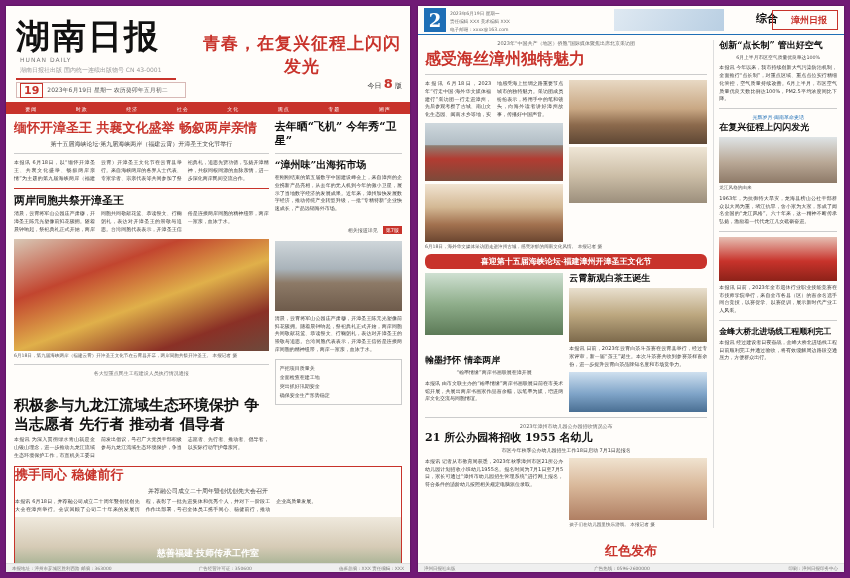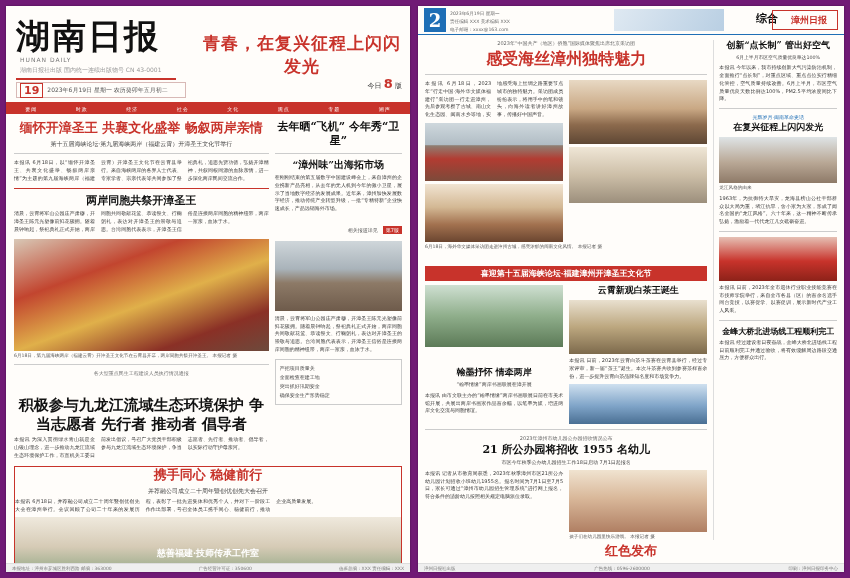--- a/index.html
+++ b/index.html
@@ -16,21 +16,21 @@
   .mast-red-line{position:absolute;left:10px;top:72px;width:160px;height:2px;background:#c8332b;}
   .datebox{position:absolute;left:10px;top:76px;width:170px;height:16px;border:1px solid #d8b9b6;font-size:6px;color:#555;display:flex;align-items:center;gap:4px;padding:0 3px;box-sizing:border-box;}
   .datebox .big{font-size:11px;font-weight:bold;color:#c8332b;border:1px solid #c8332b;padding:0 3px;}
   .mast-slogan{position:absolute;left:196px;top:26px;width:200px;text-align:center;}
   .mast-slogan .l1{font-family:"DejaVu Serif","Liberation Serif",serif;font-size:17px;font-weight:bold;color:#c8332b;letter-spacing:1px;}
   .mast-slogan .l2{margin-top:6px;font-size:7px;color:#333;line-height:1.5;}
   .mast-pages{position:absolute;right:8px;top:70px;font-size:7px;color:#333;}
   .mast-pages b{font-size:13px;color:#c8332b;}
   .navbar{height:10px;background:#c8332b;display:flex;align-items:center;justify-content:space-around;color:#fff;font-size:5px;letter-spacing:1px;}
   
-  .hl{font-family:"DejaVu Serif","Liberation Serif",serif;font-weight:bold;color:#111;text-align:center;line-height:1.25;}
+  .hl{font-family:"DejaVu Serif","Liberation Serif",serif;font-weight:bold;color:#111;line-height:1.25;}
   .hl.red{color:#c8332b;}
   .sub{font-size:6px;color:#444;text-align:center;line-height:1.5;margin-top:3px;}
   .body-txt{font-size:5px;color:#3a3a3a;line-height:1.55;text-align:justify;}
   .cols2{column-count:2;column-gap:6px;}
   .cols3{column-count:3;column-gap:6px;}
   .hr-thin{height:1px;background:#ccc;margin:5px 0;}
   .hr-red{height:1px;background:#c8332b;margin:5px 0;}
   .photo{background:#b9c6cf;position:relative;overflow:hidden;}
   .cap{font-size:4.6px;color:#555;margin-top:2px;line-height:1.4;}
   .badge{display:inline-block;background:#c8332b;color:#fff;font-size:5px;padding:1px 3px;}
@@ -189,21 +189,21 @@
               <div class="photo ph-crowd" style="height:58px;margin-top:4px;"></div>
               <div class="photo ph-stage" style="height:58px;margin-top:3px;"></div>
             </div>
             <div style="flex:1;">
               <div class="photo ph-hall" style="height:64px;"></div>
               <div class="photo ph-room" style="height:56px;margin-top:3px;"></div>
             </div>
           </div>
           <div class="cap">6月18日，海外华文媒体采访团走进漳州古城，感受浓郁的闽南文化风情。  本报记者  摄</div>
 
-          <div class="ribbon" style="margin-top:16px;">喜迎第十五届海峡论坛·福建漳州开漳圣王文化节</div>
+          <div class="ribbon" style="margin-top:4px;border-radius:6px;">喜迎第十五届海峡论坛·福建漳州开漳圣王文化节</div>
 
           <div class="colwrap" style="margin-top:4px;">
             <div style="flex:1;">
               <div class="photo ph-green" style="height:62px;"></div>
               <div class="hl" style="font-size:9px;margin-top:20px;">翰墨抒怀  情牵两岸</div>
               <div class="sub" style="font-size:5px;">“翰墨情缘”两岸书画联展在漳开展</div>
               <div class="body-txt" style="margin-top:3px;">本报讯  由市文联主办的“翰墨情缘”两岸书画联展日前在市美术馆开展，共展出两岸书画家作品百余幅，以笔墨为媒，增进两岸文化交流与同胞情谊。</div>
             </div>
             <div style="flex:1;">
               <div class="hl" style="font-size:9px;">云霄新观白茶王诞生</div>

